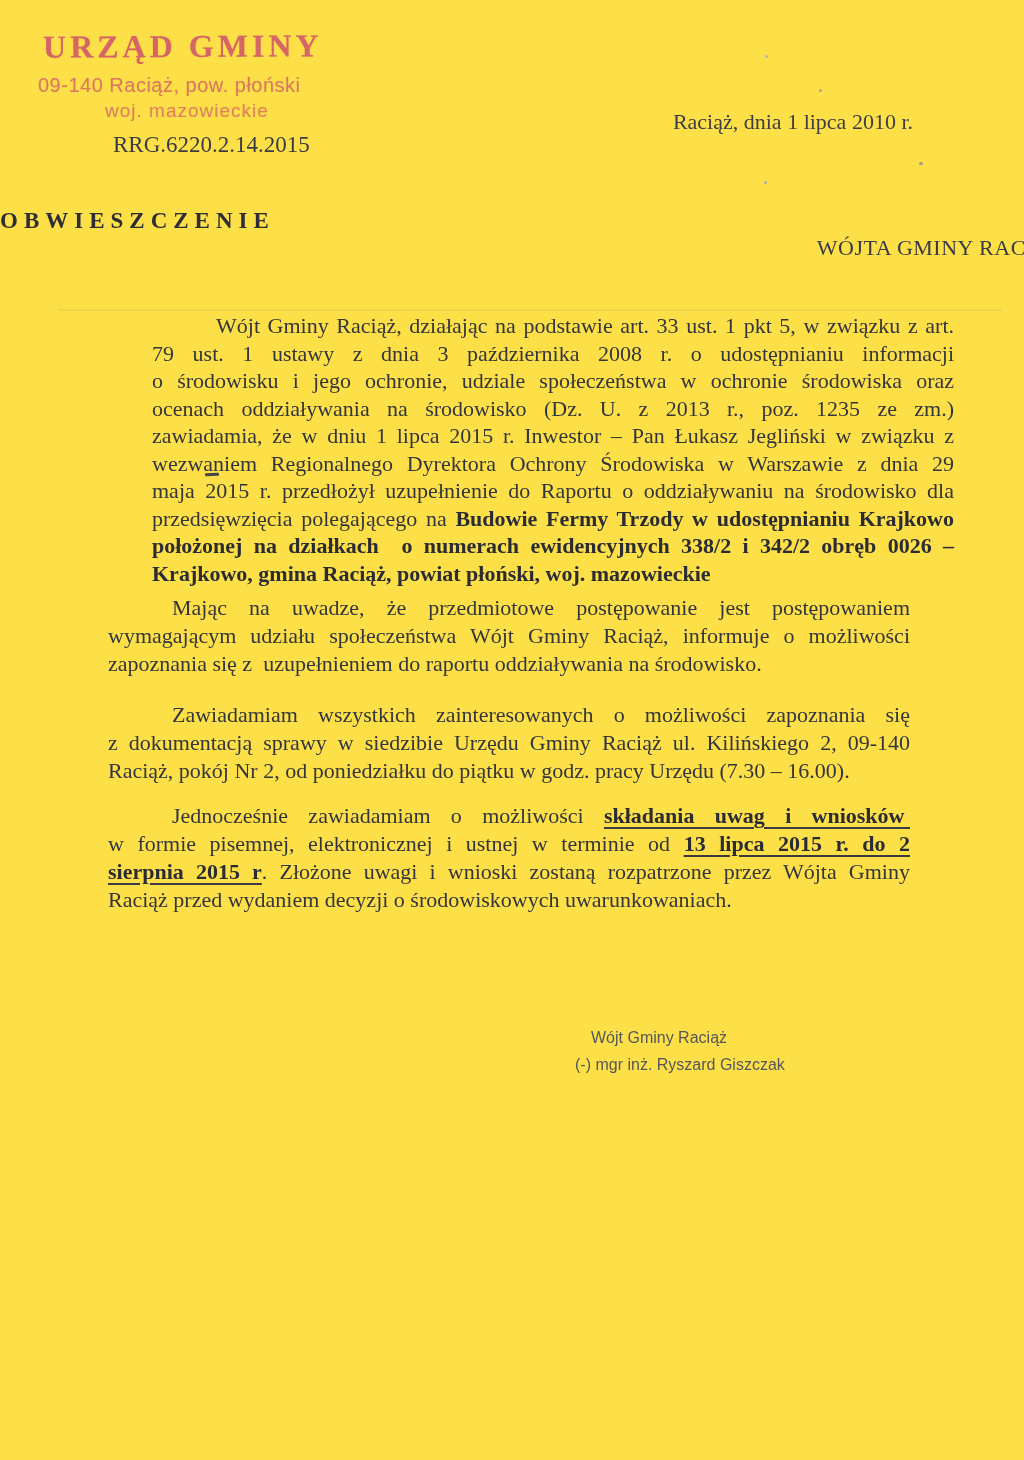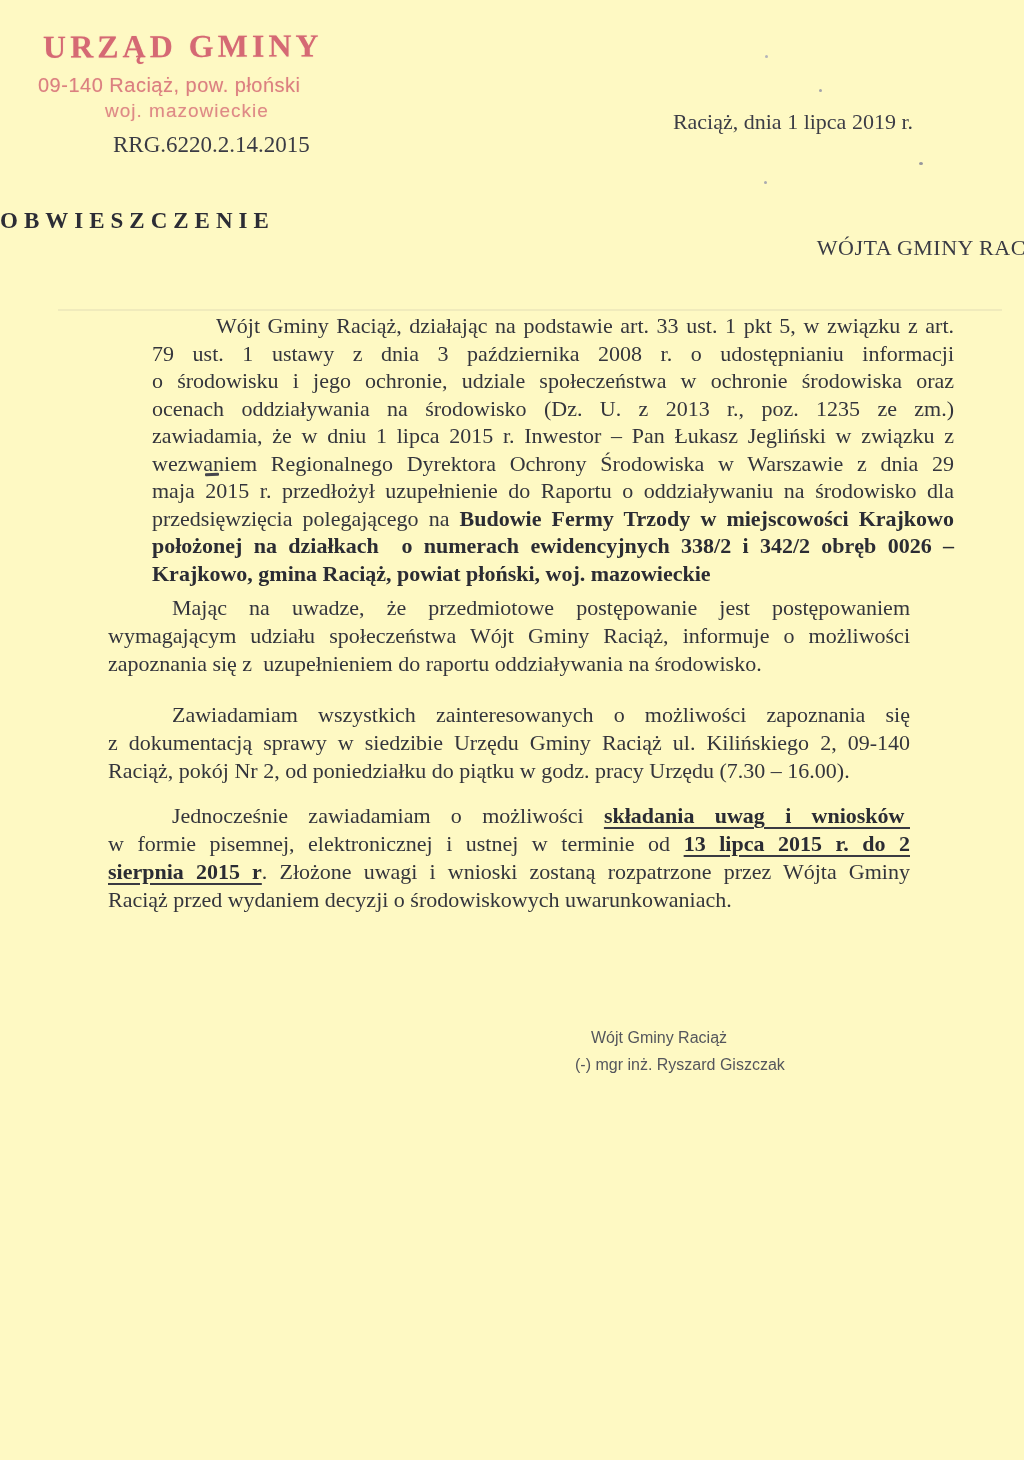--- a/index.html
+++ b/index.html
@@ -2,21 +2,21 @@
 <html style="--stamp-red: #d0566a; --ink: #34353c; --signature-ink: #54565c;"><head>
 <meta charset="utf-8">
 <style>
   html, body { margin: 0; padding: 0; }
   body { background: #e8e8e8; }
   .page {
     position: relative;
     width: 1024px;
     height: 1460px;
     margin: 0 auto;
-    background: #fef9c3;
+    background: #fde047;
     overflow: hidden;
     font-family: "Liberation Serif", serif;
     color: var(--ink, #34353c);
   }
 
   
   .stamp-l1 {
     position: absolute; left: 43px; top: 30px;
     font-family: "Liberation Serif", serif;
     font-size: 32px; line-height: 32px; font-weight: 600;
@@ -124,34 +124,34 @@
 </head>
 <body>
 
 <div class="page">
 
   <div class="stamp-l1">URZĄD GMINY</div>
   <div class="stamp-l2">09-140 Raciąż, pow. płoński</div>
   <div class="stamp-l3">woj. mazowieckie</div>
 
   <div class="ref-number">RRG.6220.2.14.2015</div>
-  <div class="date-line">Raciąż, dnia 1 lipca 2019 r.</div>
+  <div class="date-line">Raciąż, dnia 1 lipca 2010 r.</div>
 
   <div class="doc-title">OBWIESZCZENIE</div>
   <div class="doc-subtitle">WÓJTA GMINY RACIĄŻ</div>
 
   <div class="para para--1">
       <div class="tl"><span>Wójt Gminy Raciąż, działając na podstawie art. 33 ust. 1 pkt 5, w związku z art.</span></div>
       <div class="tl"><span>79 ust. 1 ustawy z dnia 3 października 2008 r. o udostępnianiu informacji</span></div>
       <div class="tl"><span>o środowisku i jego ochronie, udziale społeczeństwa w ochronie środowiska oraz</span></div>
       <div class="tl"><span>ocenach oddziaływania na środowisko (Dz. U. z 2013 r., poz. 1235 ze zm.)</span></div>
       <div class="tl"><span>zawiadamia, że w dniu 1 lipca 2015 r. Inwestor – Pan Łukasz Jegliński w związku z</span></div>
       <div class="tl"><span>wezwaniem Regionalnego Dyrektora Ochrony Środowiska w Warszawie z dnia 29</span></div>
       <div class="tl"><span>maja 2015 r. przedłożył uzupełnienie do Raportu o oddziaływaniu na środowisko dla</span></div>
-      <div class="tl"><span>przedsięwzięcia polegającego na </span><span class="b">Budowie Fermy Trzody w miejscowości Krajkowo</span></div>
+      <div class="tl"><span>przedsięwzięcia polegającego na </span><span class="b">Budowie Fermy Trzody w udostępnianiu Krajkowo</span></div>
       <div class="tl"><span class="b">położonej na działkach &nbsp;o numerach ewidencyjnych 338/2 i 342/2 obręb 0026 –</span></div>
       <div class="tl last"><span class="b">Krajkowo, gmina Raciąż, powiat płoński, woj. mazowieckie</span></div>
     </div>
   <div class="para para--2">
       <div class="tl"><span>Mając na uwadze, że przedmiotowe postępowanie jest postępowaniem</span></div>
       <div class="tl"><span>wymagającym udziału społeczeństwa Wójt Gminy Raciąż, informuje o możliwości</span></div>
       <div class="tl last"><span>zapoznania się z &nbsp;uzupełnieniem do raportu oddziaływania na środowisko.</span></div>
     </div>
   <div class="para para--3">
       <div class="tl"><span>Zawiadamiam wszystkich zainteresowanych o możliwości zapoznania się</span></div>

